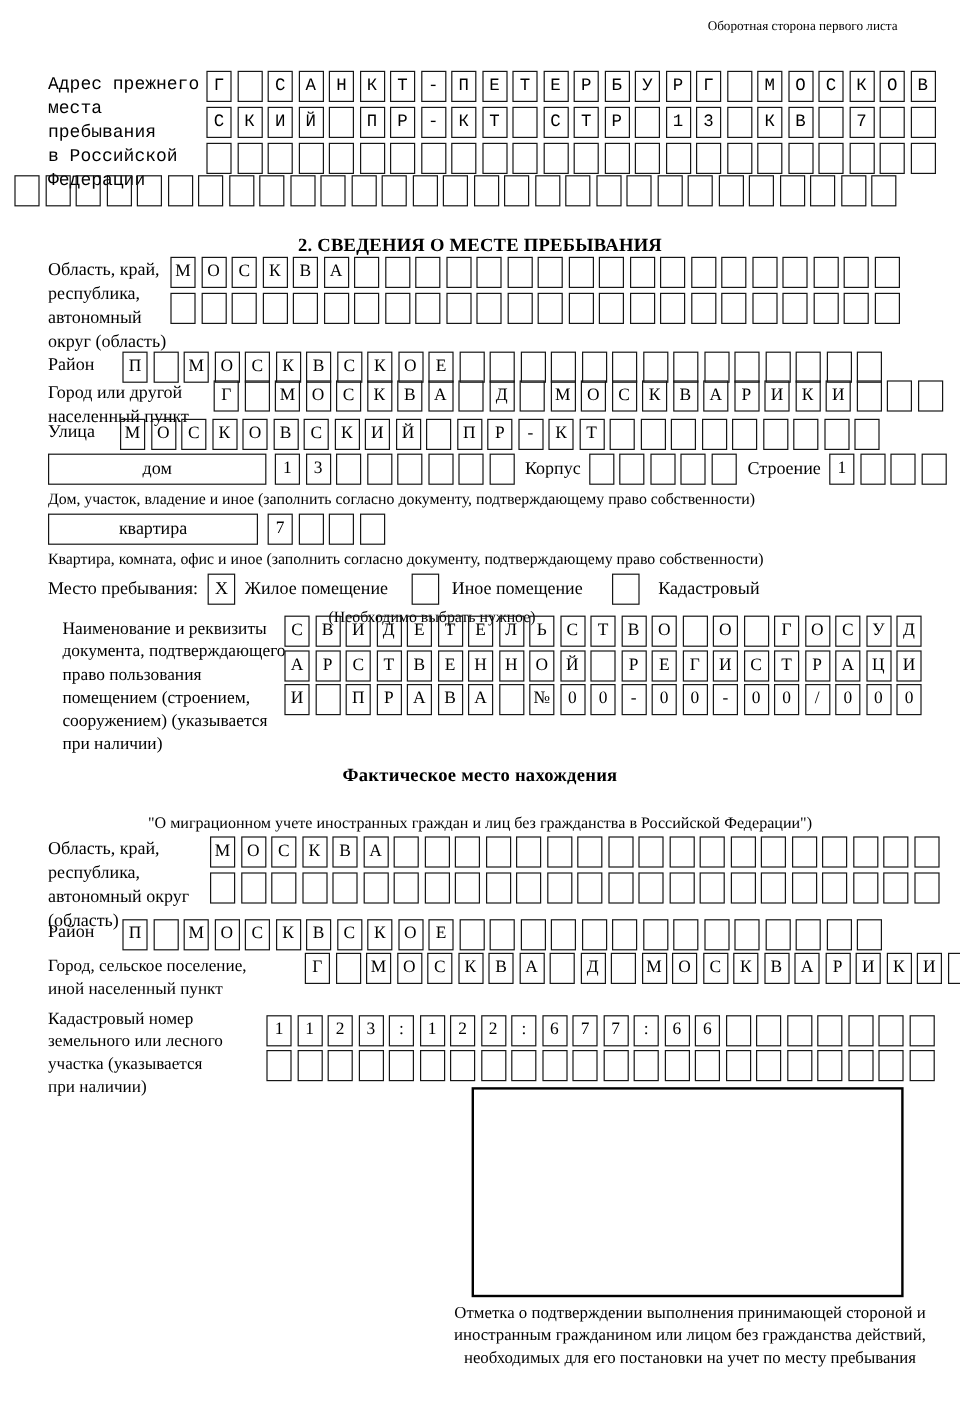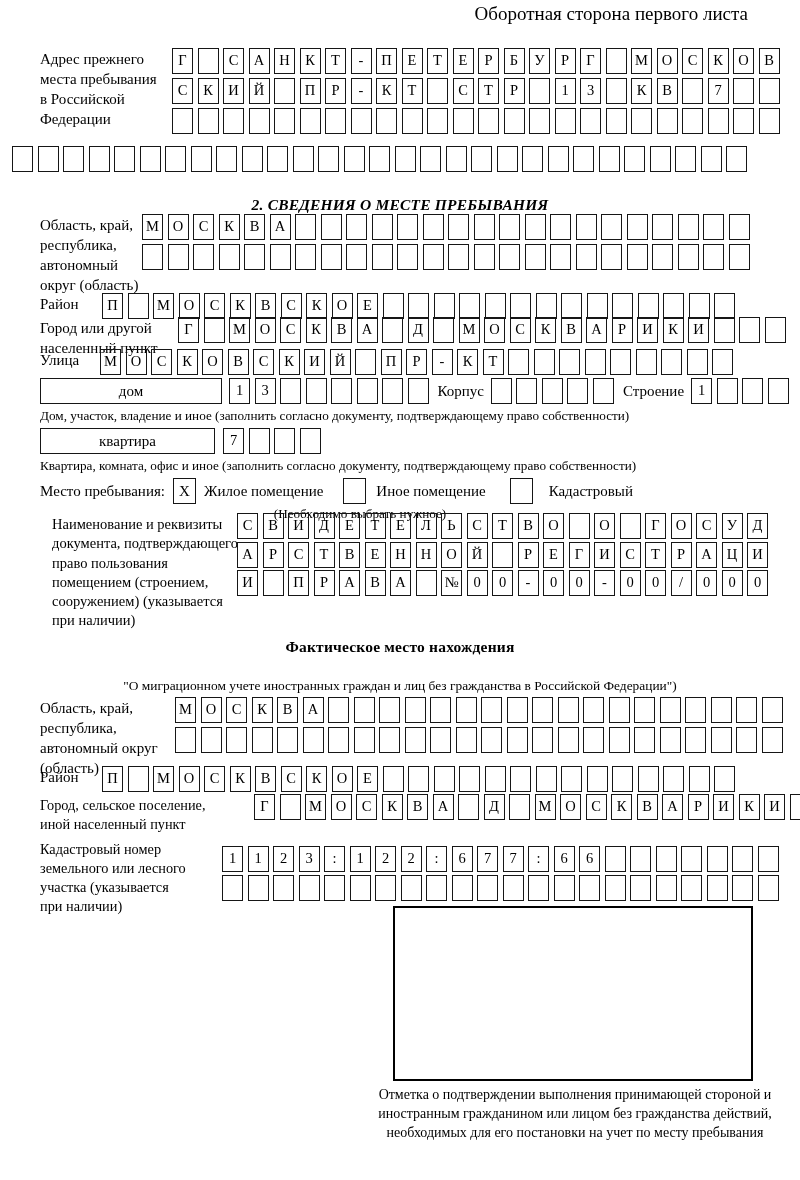--- a/index.html
+++ b/index.html
@@ -4,21 +4,21 @@
 <style>
   * { box-sizing: border-box; }
   html,body { margin:0; padding:0; }
   body {
     width:800px; height:1180px; overflow:hidden;
     background:#ffffff; color:#000;
     font-family:"Liberation Serif","DejaVu Serif",serif;
   }
   .page { position:relative; width:800px; height:1180px; }
   .abs { position:absolute; }
-  .hdr-note { right:52px; top:3px; font-size:19px; }
+  .hdr-note { right:52px; top:16px; font-size:11px; }
   .f { display:flex; align-items:flex-start; }
   .lbl { font-size:15px; line-height:1.33; white-space:pre-line; flex:0 0 auto; padding-top:2px; }
   .cells { display:flex; gap:4.5px; }
   .cellcol { display:flex; flex-direction:column; gap:4px; }
   .cell {
     flex:0 0 auto; width:21px; height:26px;
     border:1.5px solid #161616;
     display:flex; align-items:center; justify-content:center;
     font-size:14.5px; padding-bottom:1px;
   }
@@ -37,21 +37,21 @@
   .stamp-box { width:360px; height:175px; border:2px solid #000; background:#fff; }
   .stamp-cap { width:410px; font-size:14px; line-height:1.35; text-align:center; }
 </style>
 </head>
 <body>
 
 <div class="page">
 
   <div class="abs hdr-note">Оборотная сторона первого листа</div>
 
-  <div class="abs f" style="left:40px; top:48px;">
+  <div class="abs f" style="left:40px; top:59px;font-family:Liberation Mono, monospace;">
     <div class="lbl" style="width:132px;">Адрес прежнего
 места пребывания
 в Российской
 Федерации</div>
     <div class="cellcol">
       <div class="cells">
           <span class="cell">Г</span>
           <span class="cell"></span>
           <span class="cell">С</span>
           <span class="cell">А</span>
@@ -155,21 +155,21 @@
       <span class="cell"></span>
       <span class="cell"></span>
       <span class="cell"></span>
       <span class="cell"></span>
       <span class="cell"></span>
       <span class="cell"></span>
       <span class="cell"></span>
       <span class="cell"></span>
     </div>
 
-  <div class="abs sec-title" style="left:0; top:196px;font-style:italic;">2. СВЕДЕНИЯ О МЕСТЕ ПРЕБЫВАНИЯ</div>
+  <div class="abs sec-title" style="left:0; top:196px;">2. СВЕДЕНИЯ О МЕСТЕ ПРЕБЫВАНИЯ</div>
 
   <div class="abs f" style="left:40px; top:214px;">
     <div class="lbl" style="width:102px;">Область, край,
 республика,
 автономный
 округ (область)</div>
     <div class="cellcol">
       <div class="cells">
           <span class="cell">М</span>
           <span class="cell">О</span>

